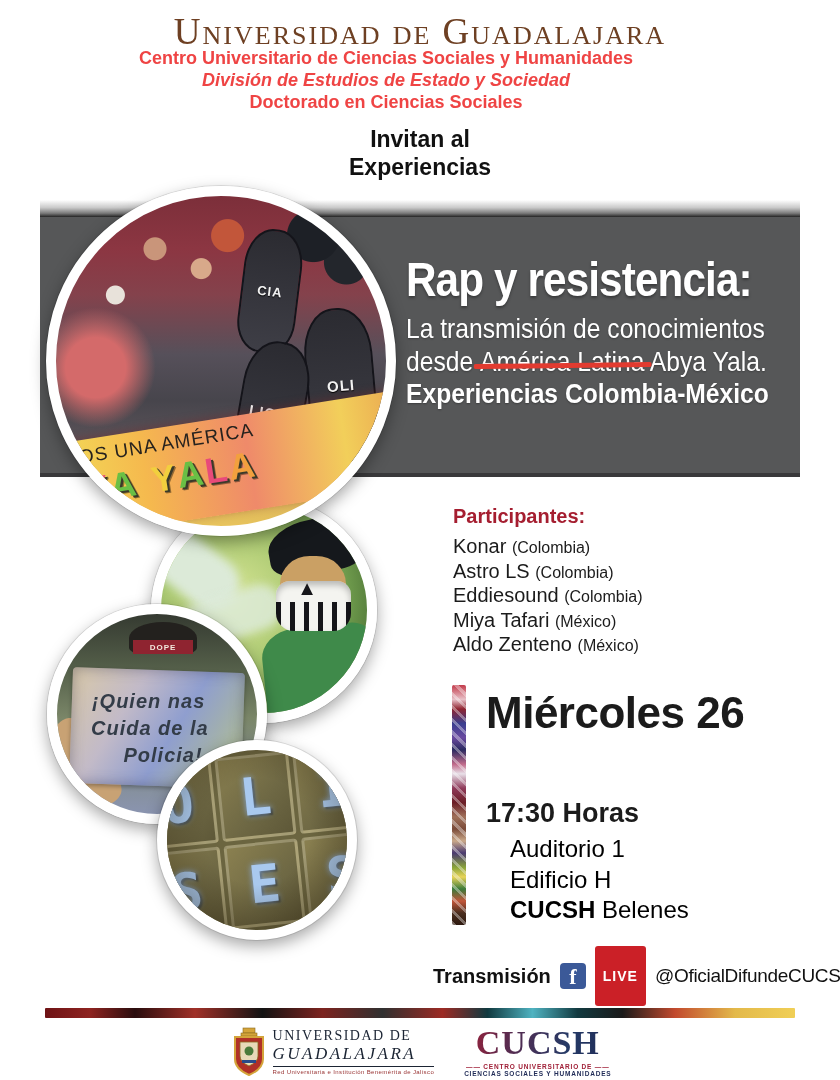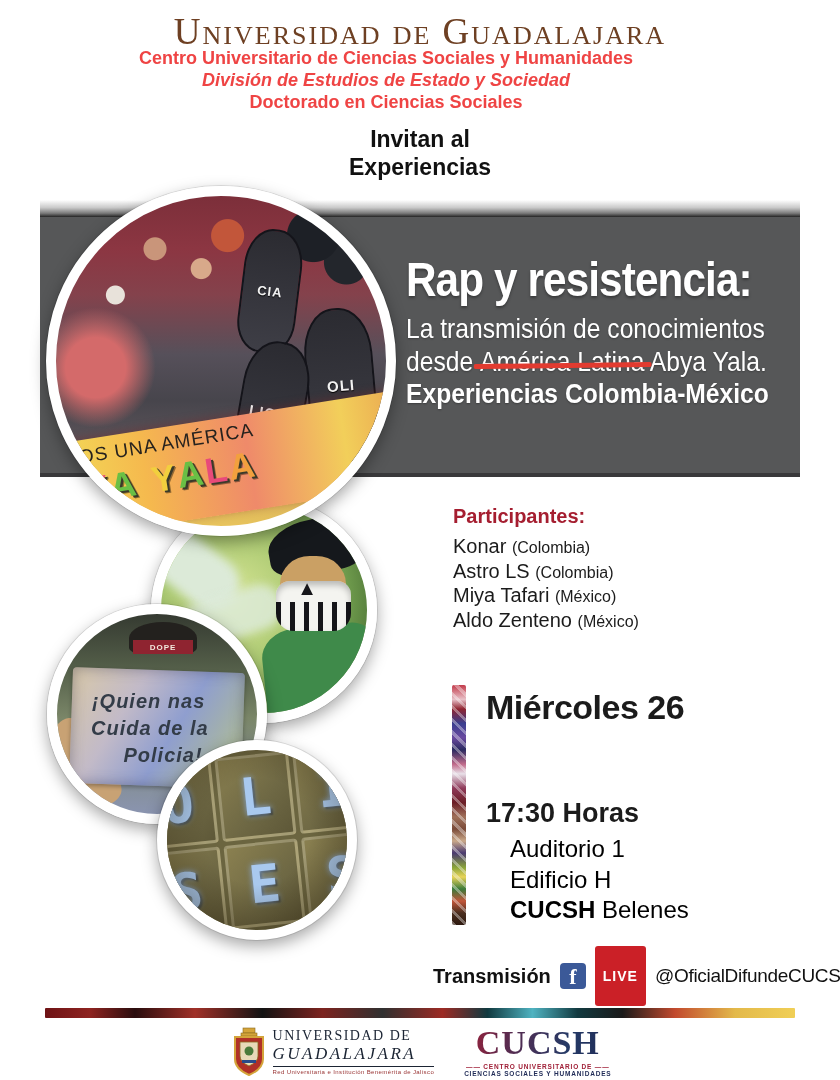--- a/index.html
+++ b/index.html
@@ -118,21 +118,21 @@
   .part-row{font-size:20px;line-height:23.5px;color:#1b1b1b;}
   .part-row .country{font-size:16px;}
 
   .deco-strip{left:452px;top:685px;width:14px;height:240px;border-radius:2px;
     background:
       repeating-linear-gradient(45deg,rgba(255,255,255,.35) 0 3px,transparent 3px 9px),
       linear-gradient(180deg,#c23a4a 0%,#e8c1c8 6%,#8f2430 10%,#3a3e8f 16%,#6a4aa0 22%,#2a2a60 27%,
         #c06a8a 33%,#e8e0e8 37%,#8f3a5a 43%,#6b1e26 49%,#a0715a 55%,#7a4a38 60%,#caa98a 65%,
         #4a3a70 70%,#8aa43a 76%,#e8d45a 80%,#3a7a3a 85%,#c2563a 90%,#4a2e1e 95%,#2e1a10 100%);}
 
-  .day{left:486px;top:688px;font-size:34px;font-weight:700;color:#1b1b1b;letter-spacing:-.5px;}
+  .day{left:486px;top:688px;font-size:44px;font-weight:700;color:#1b1b1b;letter-spacing:-.5px;}
   .date{left:486px;top:728px;font-size:26px;font-weight:300;color:#222;}
   .time{left:486px;top:798px;font-size:27px;font-weight:700;color:#1b1b1b;}
   .venue{left:510px;top:834px;font-size:24px;font-weight:300;color:#000000;line-height:30.5px;}
   .venue .b{font-weight:700;}
 
   .trans{left:433px;top:946px;display:flex;align-items:center;gap:9px;}
   .trans-label{font-size:20px;font-weight:700;color:#111;}
   .fb{width:26px;height:26px;background:#3b5998;border-radius:4px;color:#fff;
     font-family:"Liberation Serif",serif;font-weight:700;font-size:22px;
     display:flex;align-items:flex-end;justify-content:center;line-height:24px;}
@@ -223,20 +223,21 @@
       <div class="tile">E</div>
       <div class="tile">S</div>
     </div>
     <div class="c4-shade"></div>
   </div>
 
   <div class="abs participants">
     <div class="part-head">Participantes:</div>
     <div class="part-row"><span>Konar</span> <span class="country">(Colombia)</span></div>
     <div class="part-row"><span>Astro LS</span> <span class="country">(Colombia)</span></div>
+    <div class="part-row"><span>Eddiesound</span> <span class="country">(Colombia)</span></div>
     <div class="part-row"><span>Miya Tafari</span> <span class="country">(México)</span></div>
     <div class="part-row"><span>Aldo Zenteno</span> <span class="country">(México)</span></div>
   </div>
 
   <div class="abs deco-strip"></div>
   <div class="abs day">Miércoles 26</div>
   <div class="abs time">17:30 Horas</div>
   <div class="abs venue">
     <div>Auditorio 1</div>
     <div>Edificio H</div>

